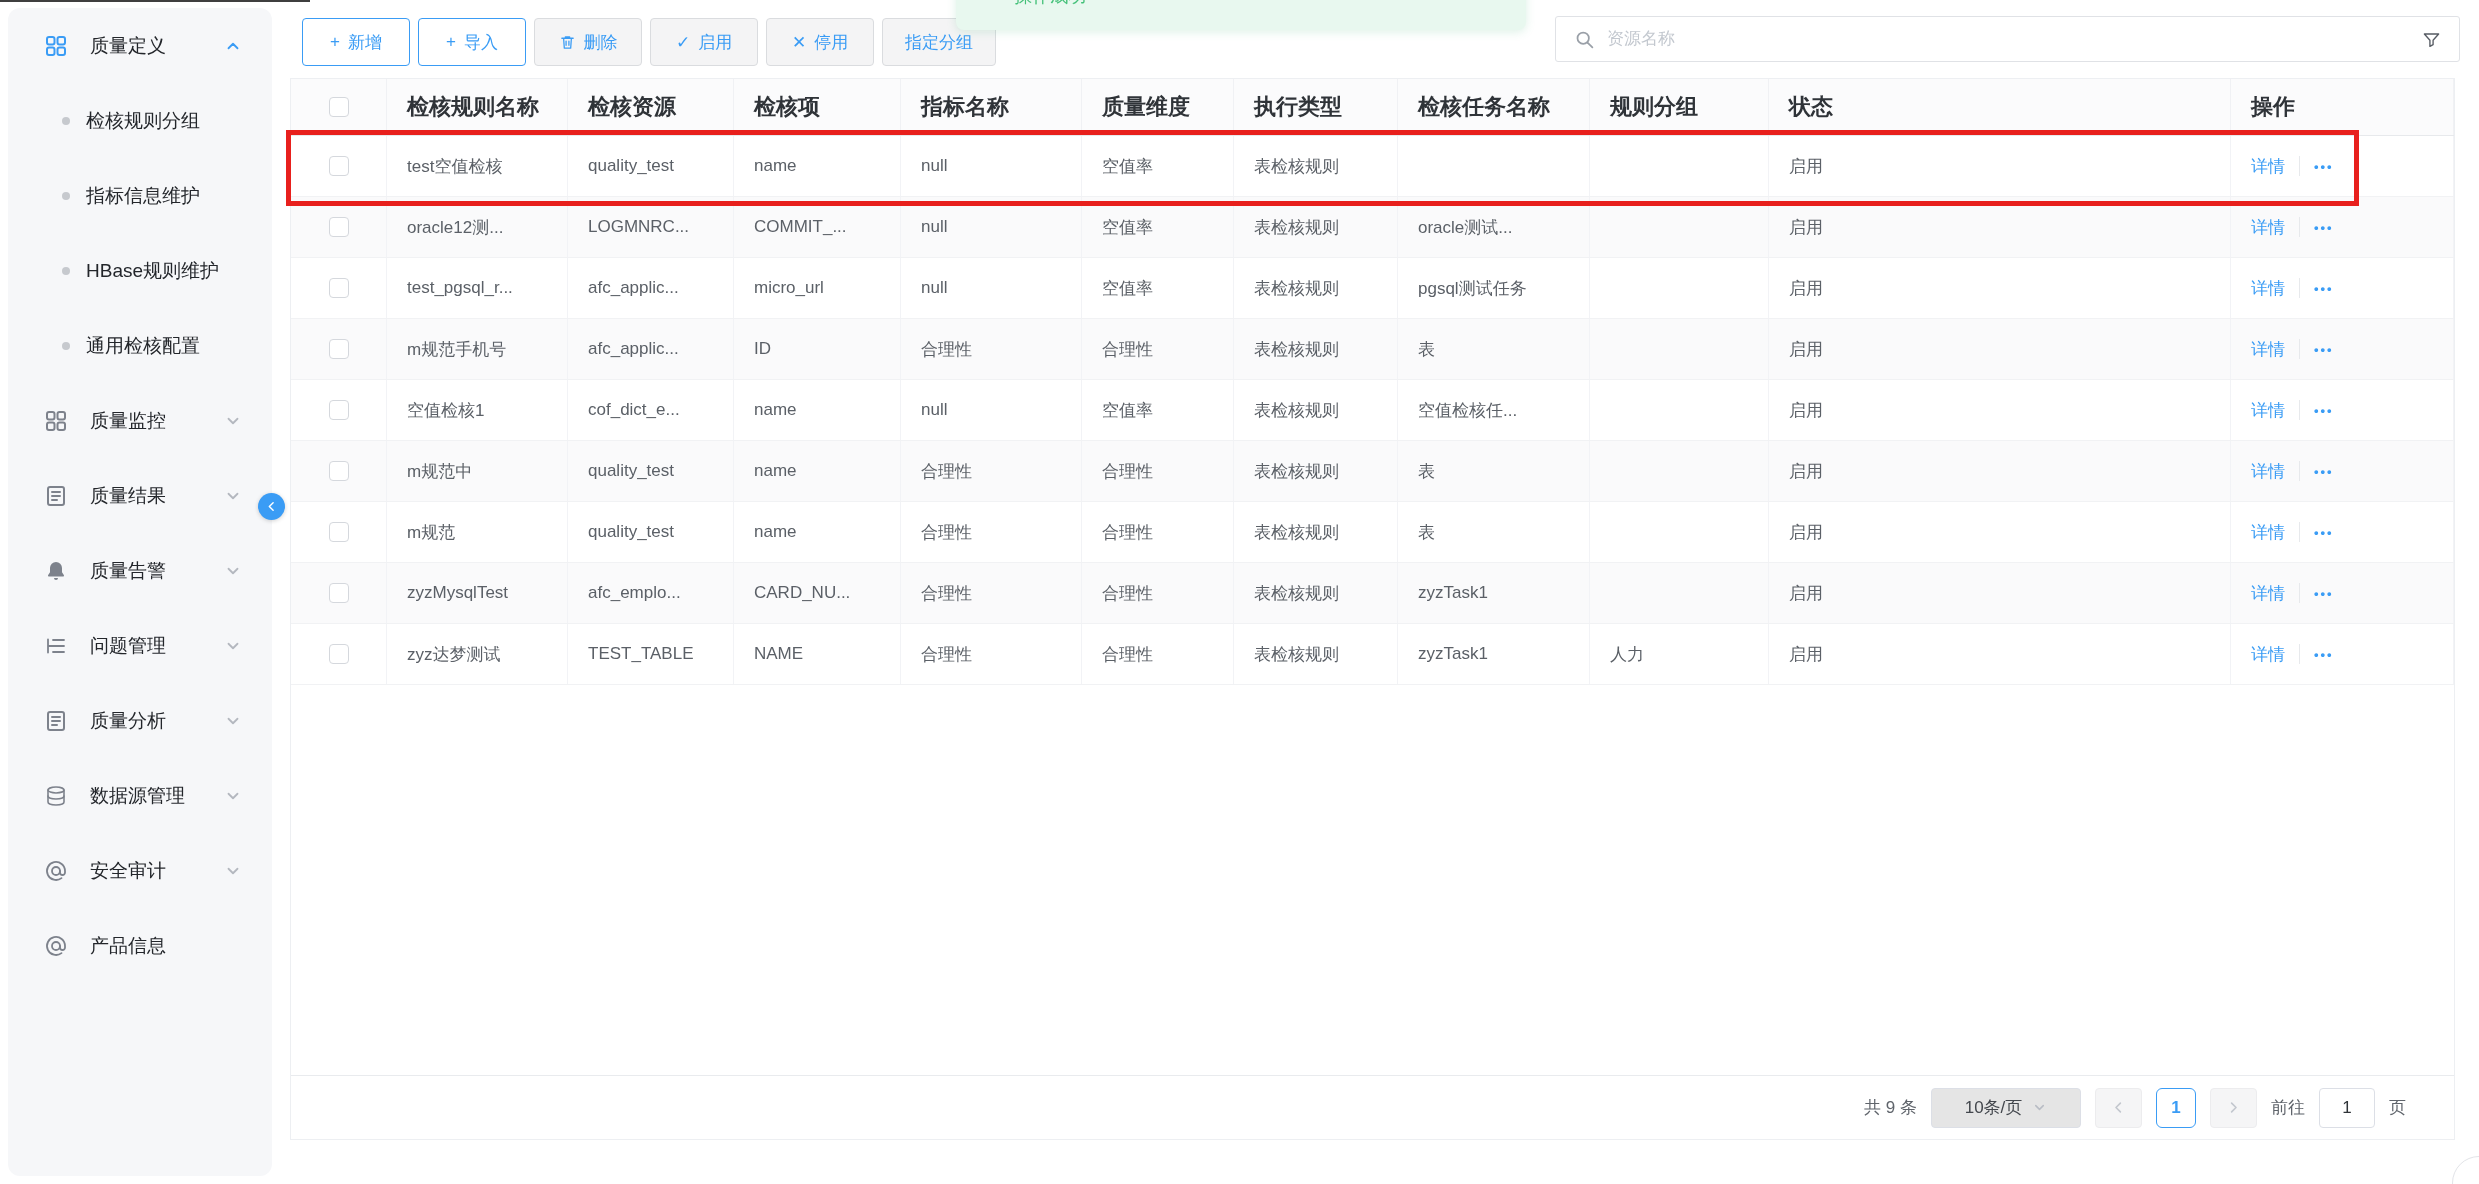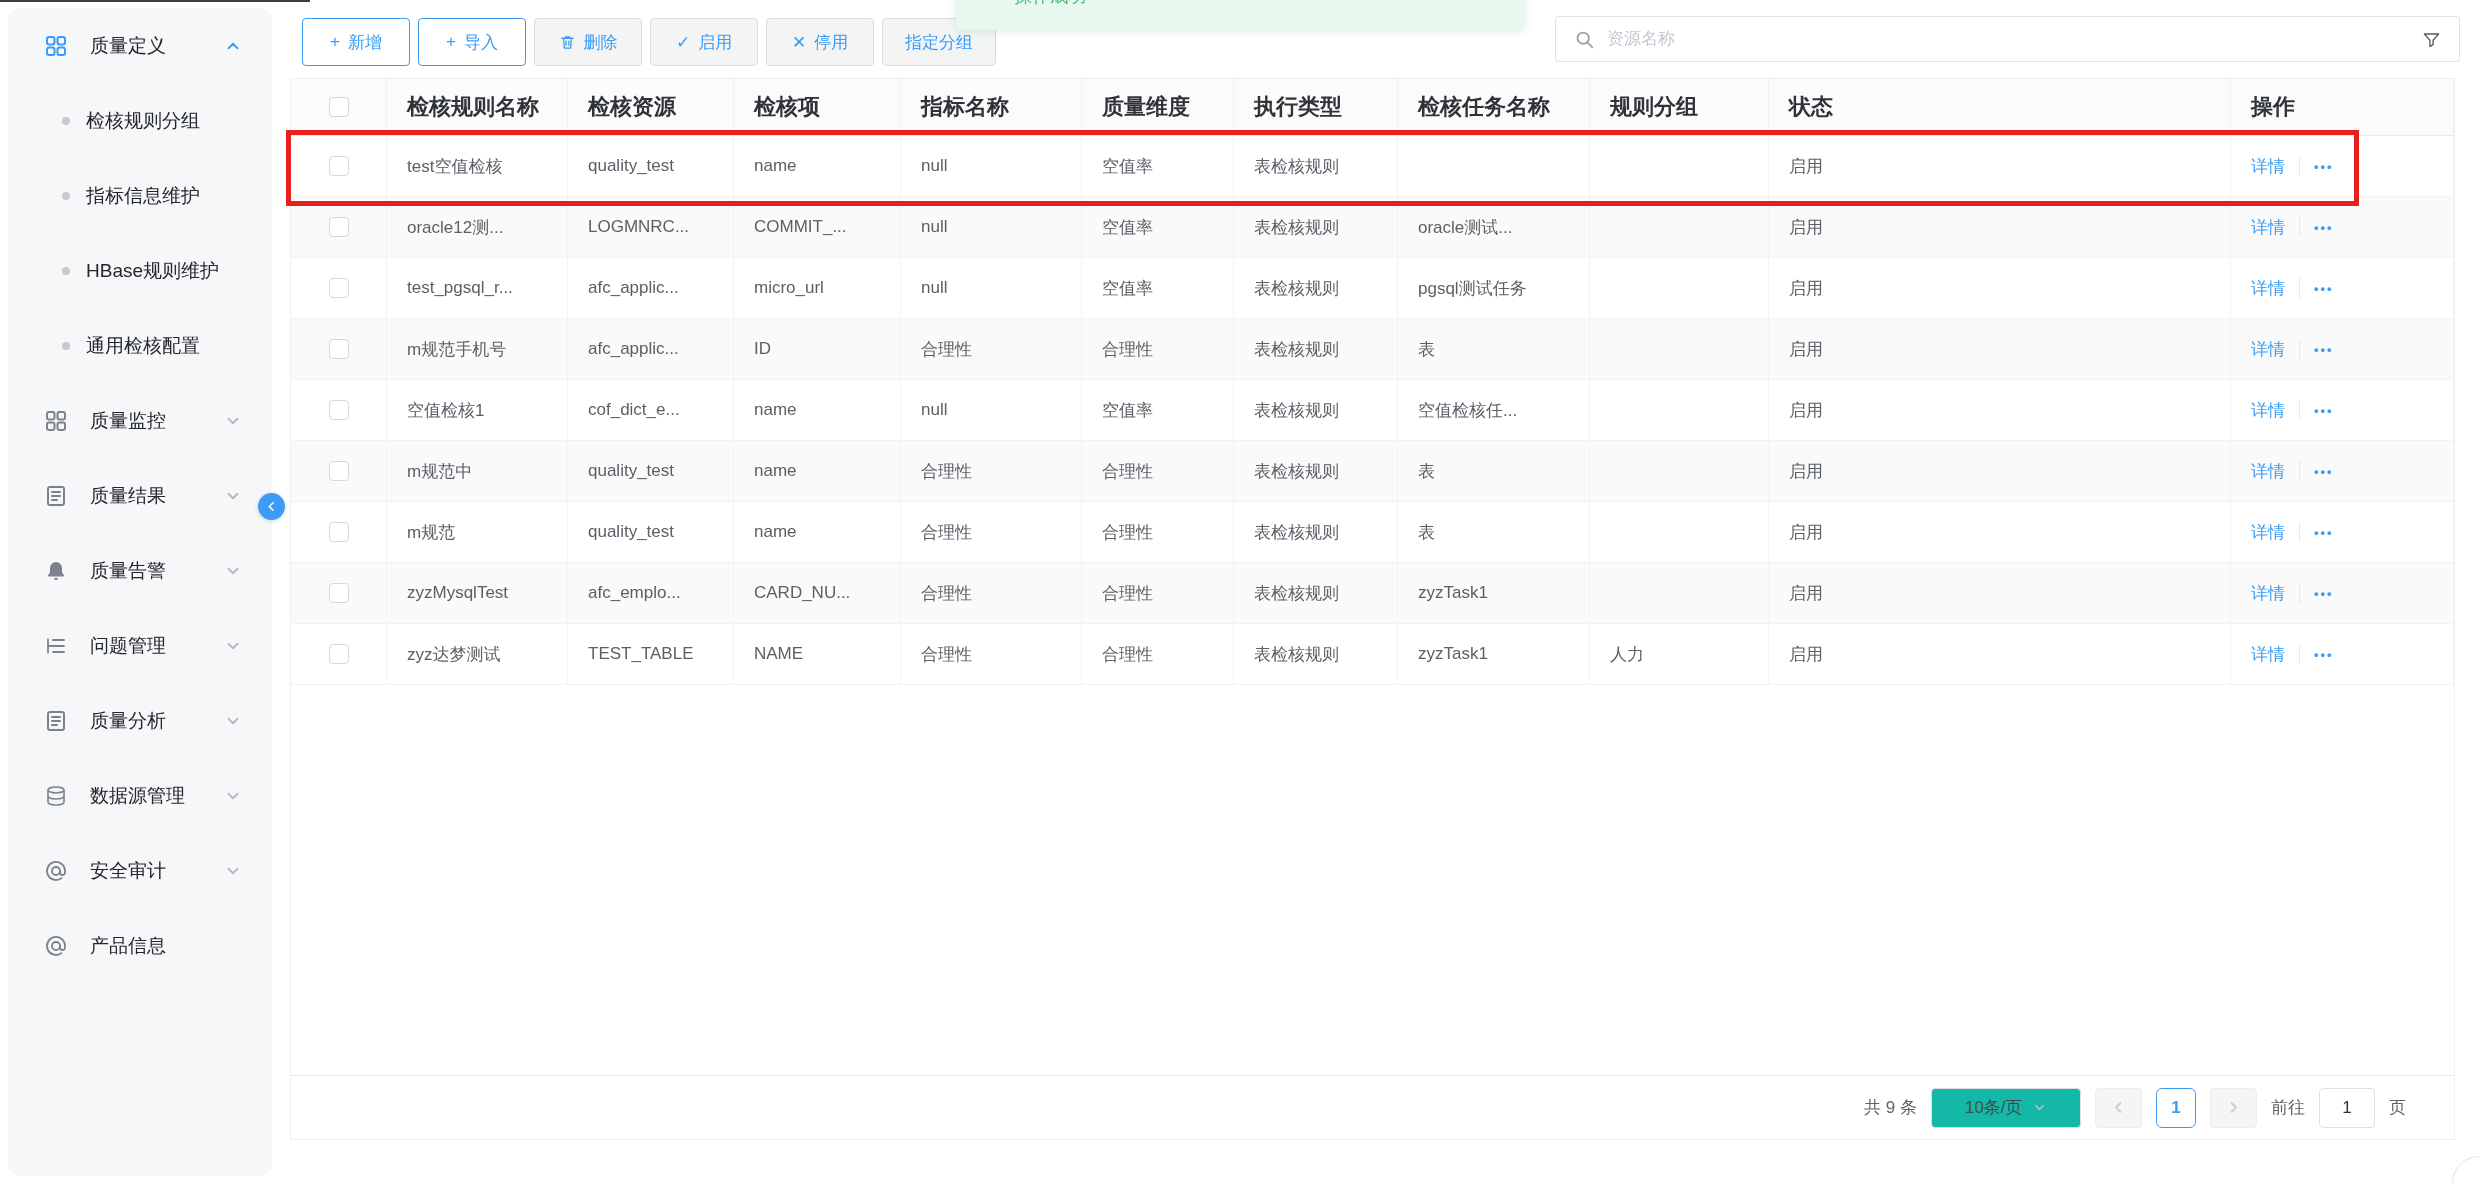--- a/index.html
+++ b/index.html
@@ -85,21 +85,21 @@
   .link { color:var(--accent); cursor:pointer; }
   .vdiv { width:1px; height:20px; background:#e7e9ec; margin:0 14px; }
   .more { color:var(--accent); font-size:13px; font-weight:700; letter-spacing:2px; cursor:pointer; }
 
   .spacer { flex:1 1 auto; }
 
   
   .pagbar { flex:0 0 64px; border-top:1px solid #e9ebee; display:flex; align-items:center;
             justify-content:flex-end; gap:14px; padding-right:48px; font-size:17px; color:#5f646b;
             background:#fff; }
-  .psel { width:150px; height:40px; border:1px solid #dcdfe6; border-radius:4px; background:#14b8a6;
+  .psel { width:150px; height:40px; border:1px solid #dcdfe6; border-radius:4px; background:#e5e5e5;
           display:flex; align-items:center; justify-content:center; gap:10px; color:#43474d; cursor:pointer; }
   .psel .s-chev { color:#b8bcc4; } .psel .s-chev svg { width:15px; height:15px; }
   .pnav { width:47px; height:40px; background:#f5f5f6; border:1px solid #ececee; border-radius:4px;
           display:flex; align-items:center; justify-content:center; color:#c3c7ce; cursor:pointer; }
   .pnav svg { width:15px; height:15px; }
   .pcur { width:40px; height:40px; border:1px solid var(--accent); border-radius:6px; background:#fff;
           display:flex; align-items:center; justify-content:center; color:var(--accent);
           font-weight:700; cursor:pointer; }
   .goto-input { width:56px; height:40px; border:1px solid #dcdfe6; border-radius:4px; text-align:center;
                 font-size:17px; color:#2f3338; outline:none; font-family:inherit; }

